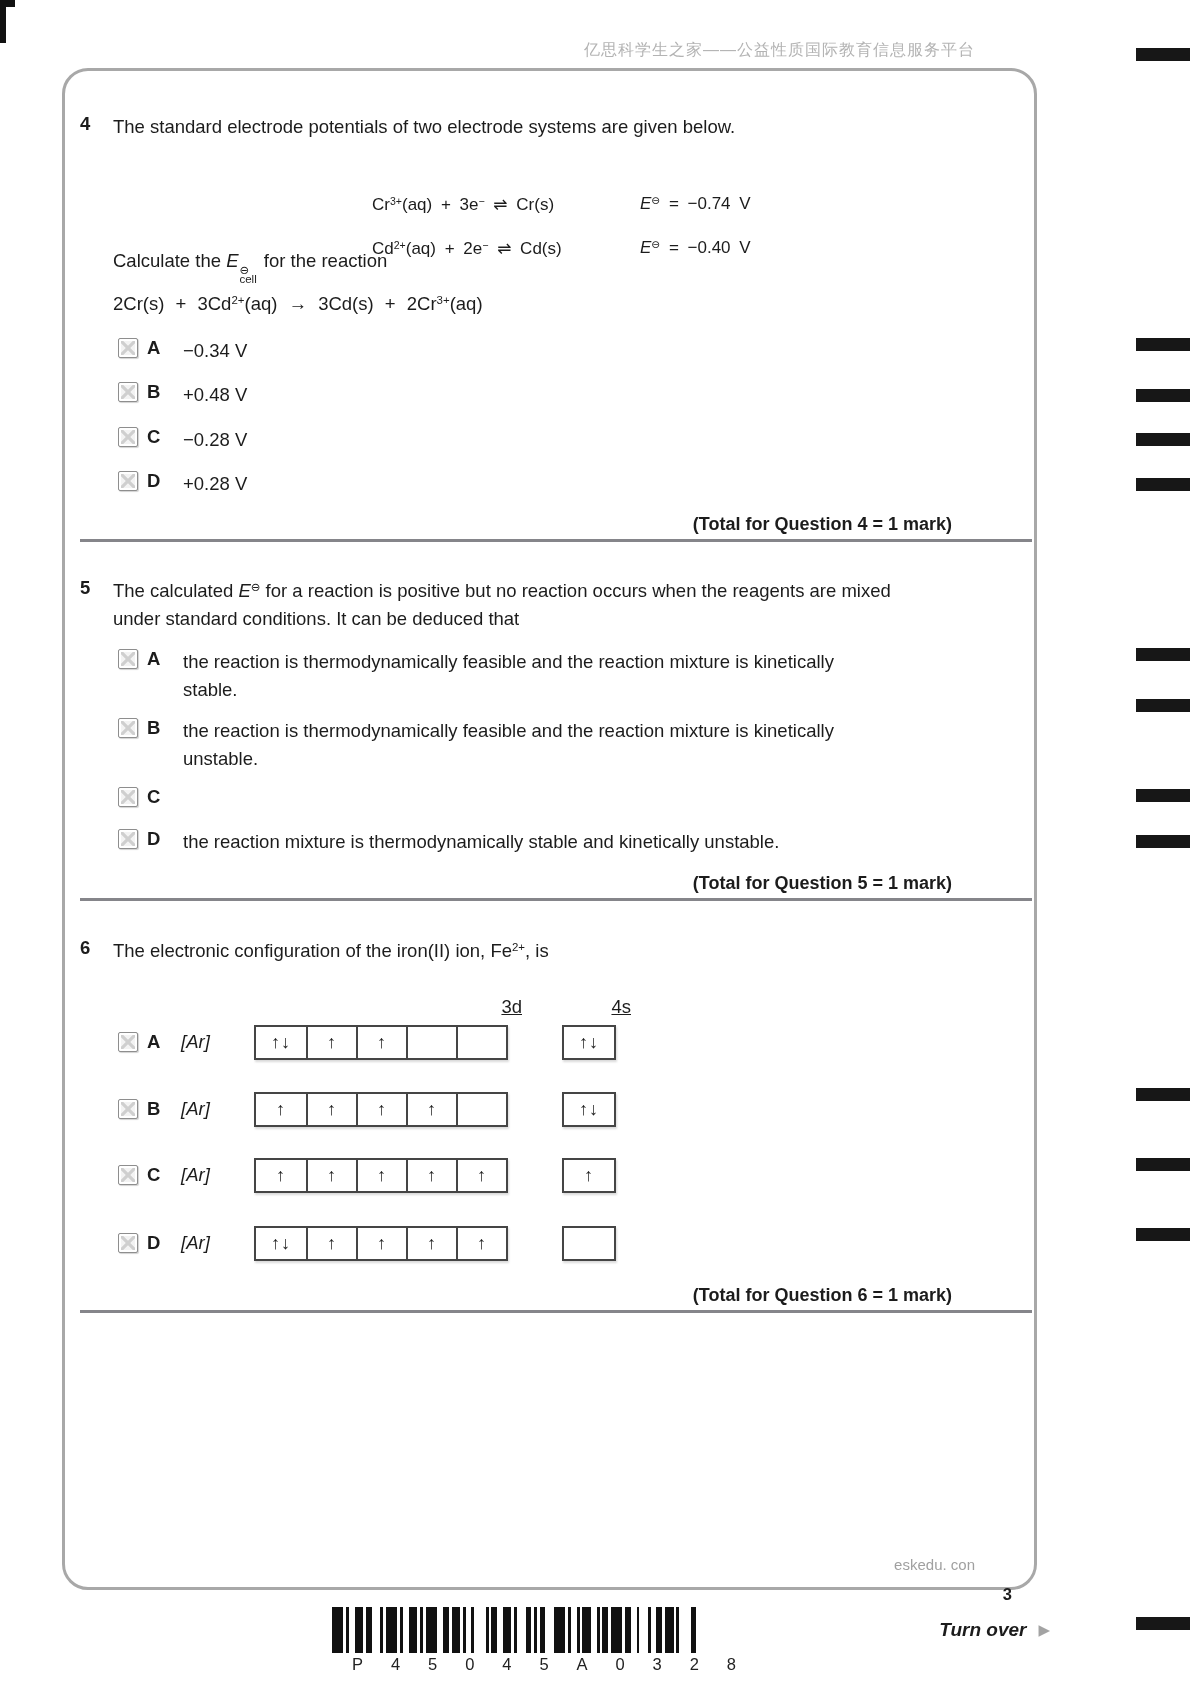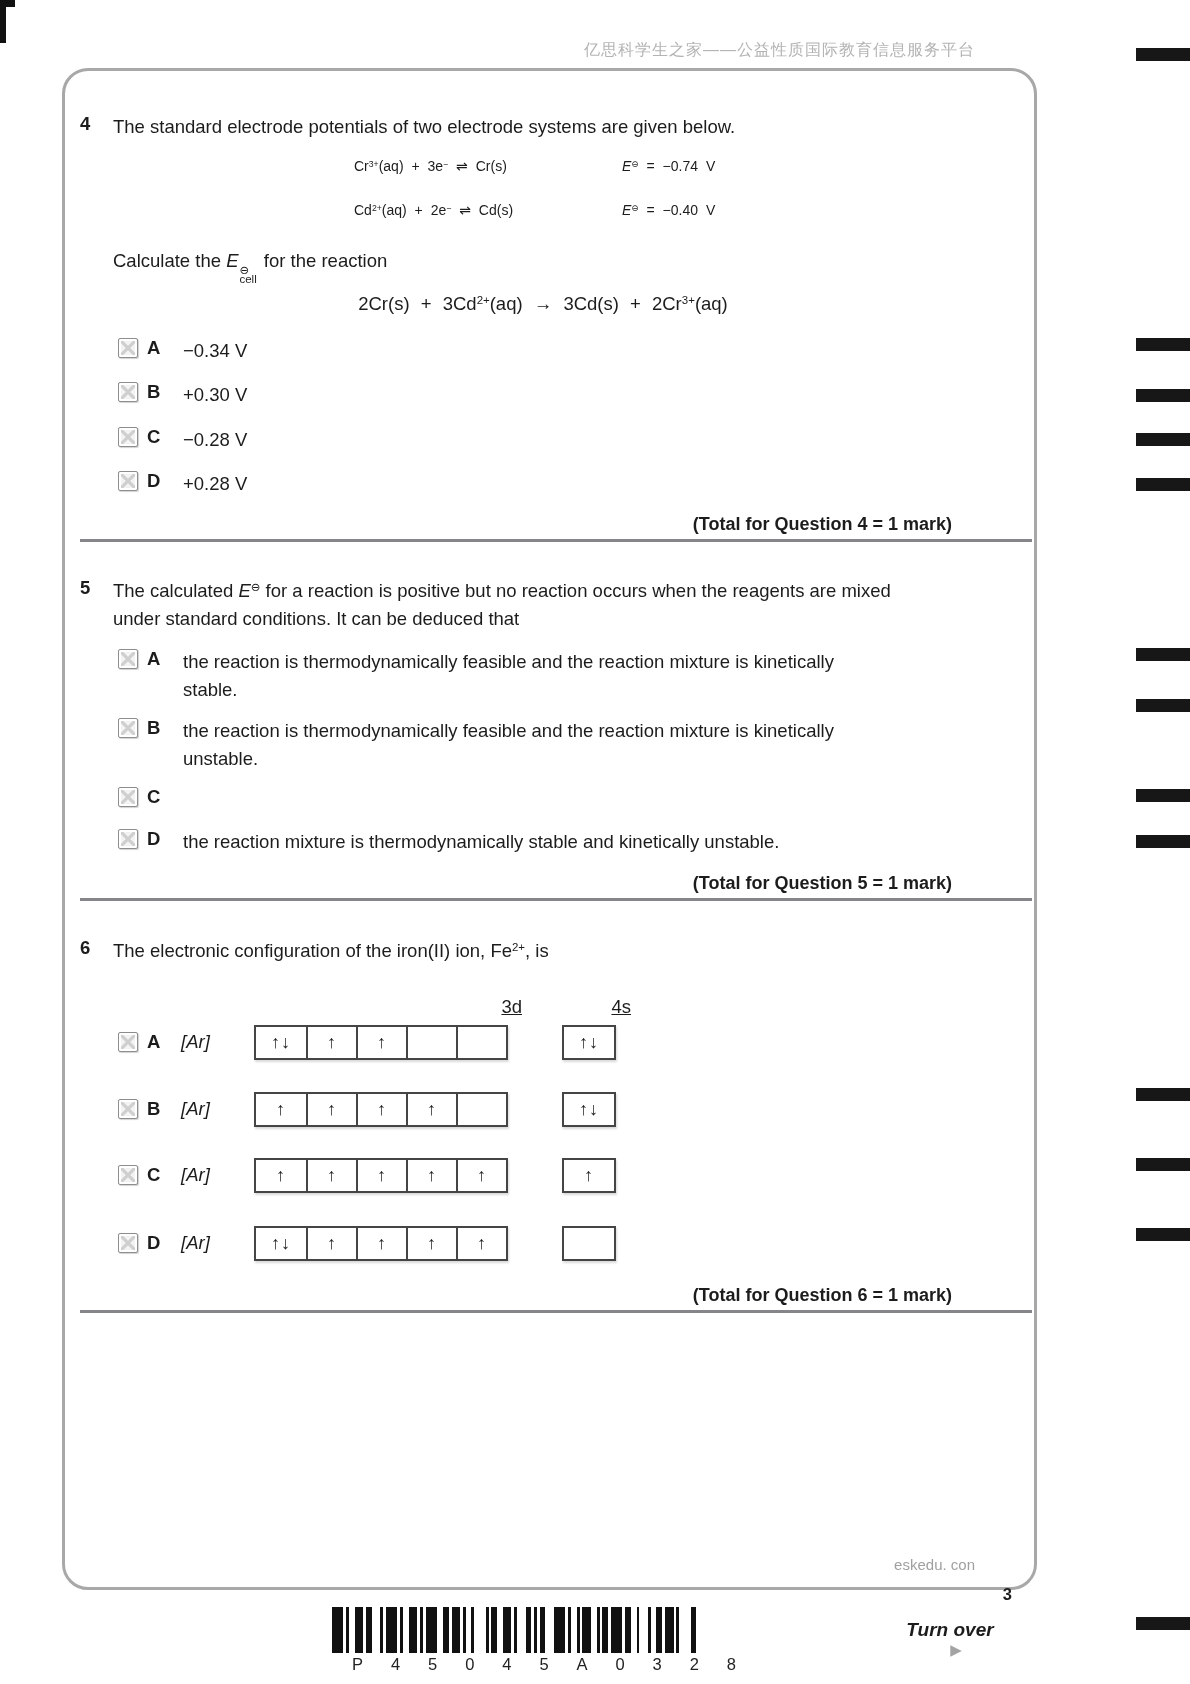--- a/index.html
+++ b/index.html
@@ -27,23 +27,23 @@
 
   
   .paper-border {
     position:absolute; left:62px; top:68px; width:975px; height:1522px;
     border:3px solid #a8a8a8; border-radius:26px;
   }
 
   .qnum { position:absolute; left:80px; font-weight:bold; font-size:18.5px; }
   .stem { position:absolute; left:113px; font-size:18.5px; line-height:1.5; }
 
-  .eqline { position:absolute; left:354px; display:flex; font-size:14px; word-spacing:4px; }
+  .eqline { position:absolute; left:372px; display:flex; font-size:17px; word-spacing:4px;margin-top:36px; }
   .eqline .lhs { display:inline-block; width:268px; }
-  .reaction { position:absolute; left:113px; width:860px; text-align:center;
+  .reaction { position:absolute; left:113px; width:860px; 
               font-size:18.5px; word-spacing:6px; }
 
   sup { font-size:0.62em; vertical-align:baseline; position:relative; top:-0.5em; }
   i { font-style:italic; }
   .stack { display:inline-flex; flex-direction:column; align-items:flex-start;
            line-height:0.8; font-size:11.5px; vertical-align:-7px; margin:0 2px 0 1px; }
 
   
   .opt-row { position:absolute; left:118px; display:flex; align-items:flex-start; }
   .chk {
@@ -84,21 +84,21 @@
                text-align:right; font-size:15px; color:#a0a0a0; }
   .page-num { position:absolute; left:940px; top:1585px; width:72px; text-align:right;
               font-weight:bold; font-size:16.5px; }
   .barcode { position:absolute; left:332px; top:1607px; width:424px; height:46px;
              display:flex; align-items:stretch; }
   .barcode .bar { height:100%; }
   .barcode-digits { position:absolute; left:352px; top:1655px; width:384px;
                     display:flex; justify-content:space-between; font-size:16.5px; color:#222; }
   .turn-over { position:absolute; left:850px; top:1619px; width:200px;
                display:flex; align-items:center; justify-content:flex-end;
-               font-weight:bold; font-style:italic; font-size:19px;flex-direction:column; }
+               font-weight:bold; font-style:italic; font-size:19px; }
   .turn-arrow { font-style:normal; color:#a3a3a3; font-size:15px; margin-left:12px; }
 </style>
 </head>
 <body>
 
 <div class="corner-h"></div>
 <div class="corner-v"></div>
 
 <div class="site-header">亿思科学生之家——公益性质国际教育信息服务平台</div>
 
@@ -137,21 +137,21 @@
 <div class="reaction" style="top:293px">2Cr(s) + 3Cd<sup>2+</sup>(aq) → 3Cd(s) + 2Cr<sup>3+</sup>(aq)</div>
 
 <div class="opt-row" style="top:337px">
   <span class="chk"></span>
   <span class="opt-letter">A</span>
   <span class="opt-text">−0.34 V</span>
 </div>
 <div class="opt-row" style="top:381px">
   <span class="chk"></span>
   <span class="opt-letter">B</span>
-  <span class="opt-text">+0.30 V</span>
+  <span class="opt-text">+0.48 V</span>
 </div>
 <div class="opt-row" style="top:426px">
   <span class="chk"></span>
   <span class="opt-letter">C</span>
   <span class="opt-text">−0.28 V</span>
 </div>
 <div class="opt-row" style="top:470px">
   <span class="chk"></span>
   <span class="opt-letter">D</span>
   <span class="opt-text">+0.28 V</span>

